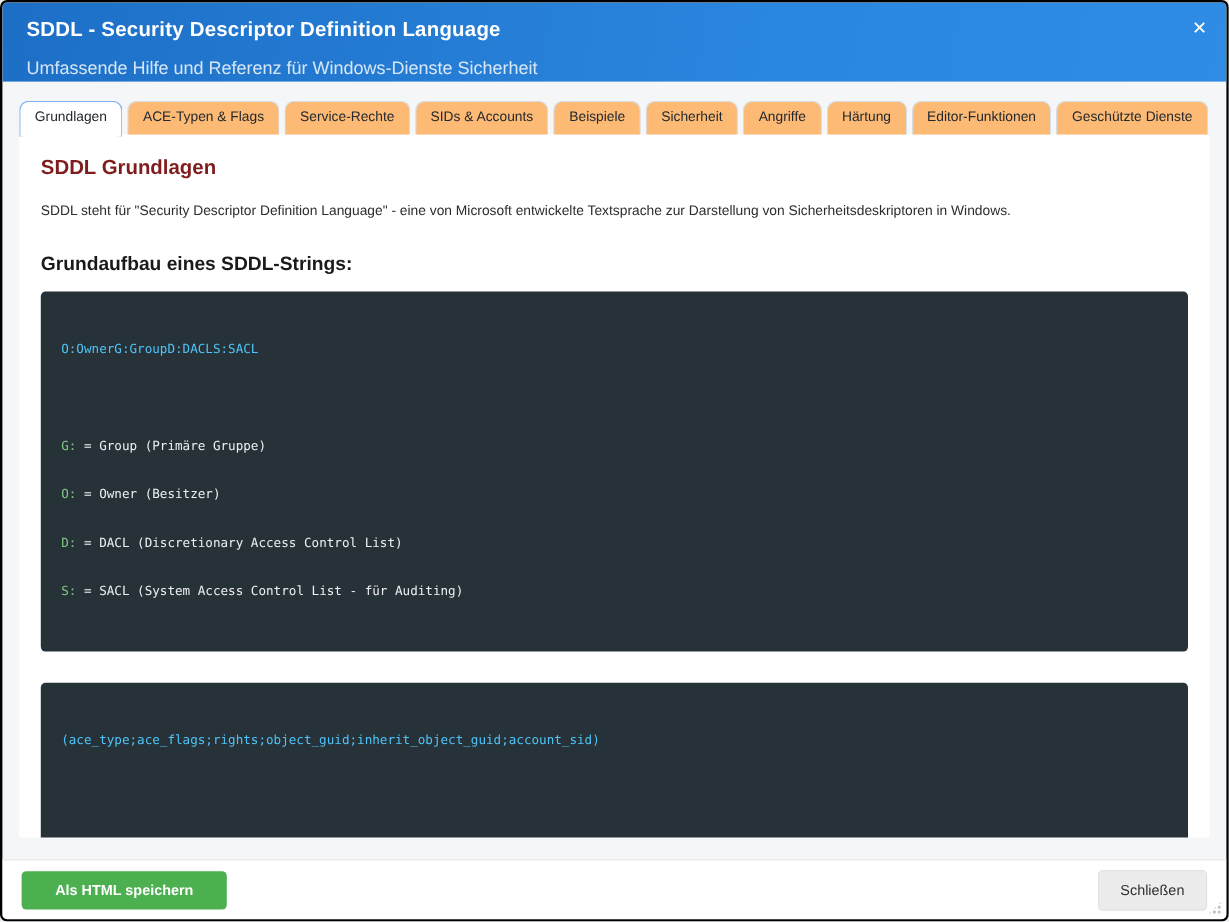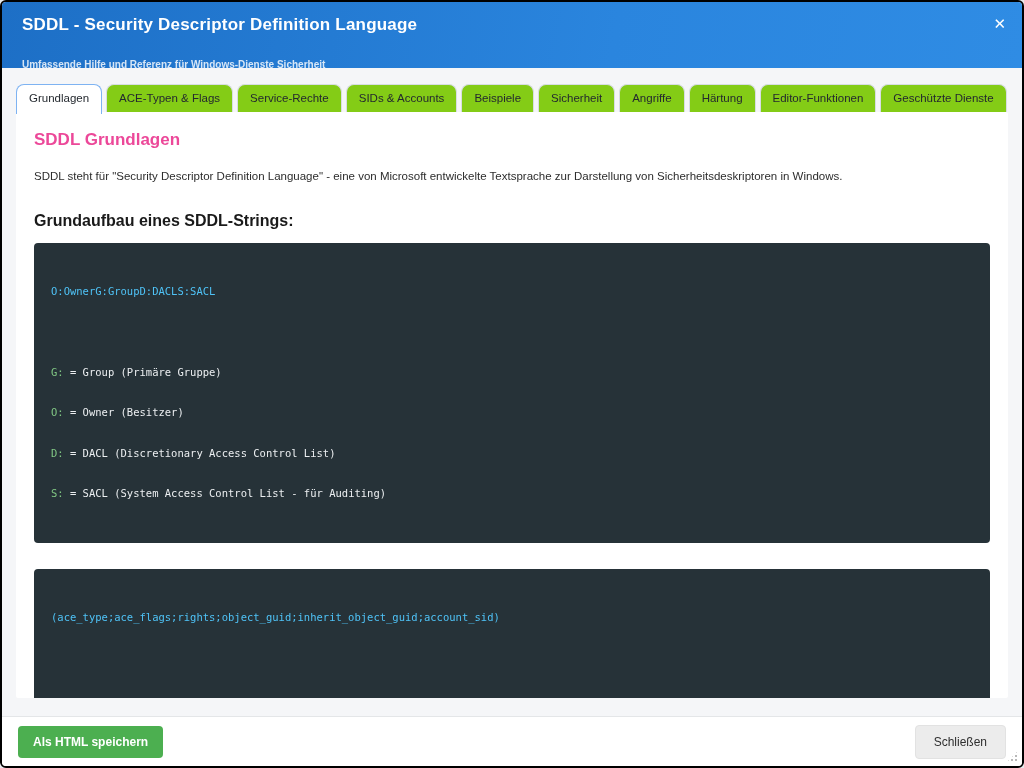--- a/index.html
+++ b/index.html
@@ -21,21 +21,21 @@
   
   .header {
     height: 66px;
     flex: 0 0 66px;
     background: linear-gradient(100deg, #1d6fc6 0%, #2a85de 60%, #2f8ce4 100%);
     color: #fff;
     padding: 13px 20px 0 20px;
     position: relative;
   }
   .header h1 { font-size: 17px; font-weight: bold; letter-spacing: 0.2px; }
-  .header .subtitle { font-size: 10px; color: rgba(255,255,255,0.82); margin-top: 24px; font-weight: bold; }
+  .header .subtitle { font-size: 15px; color: rgba(255,255,255,0.82); margin-top: 14px; }
   .close-btn {
     position: absolute; top: 14px; right: 16px;
     background: transparent; border: 0; color: #fff;
     font-size: 15px; line-height: 1; cursor: pointer;
     font-family: "Liberation Sans", sans-serif;
   }
   
   .main {
     flex: 1 1 auto;
     display: flex;
@@ -47,21 +47,21 @@
     display: flex;
     align-items: flex-end;
     flex: 0 0 auto;
     position: relative;
     z-index: 2;
   }
   .tab {
     font-family: "Liberation Sans", sans-serif;
     font-size: 11.5px;
     color: #24292f;
-    background: #84cc16;
+    background: #fdba74;
     border: 1px solid #d8dde3;
     border-bottom: none;
     border-radius: 8px 8px 0 0;
     padding: 7px 12px 8px 12px;
     margin-right: 4px;
     cursor: pointer;
     white-space: nowrap;
   }
   .tab.active {
     background: #ffffff;
@@ -73,21 +73,21 @@
   .panel {
     flex: 1 1 auto;
     background: #ffffff;
     border-radius: 0 2px 2px 2px;
     padding: 18px 18px 14px 18px;
     overflow: hidden;
     position: relative;
     z-index: 1;
   }
   .panel h2 {
-    color: #ec4899;
+    color: #7f1d1d;
     font-size: 17px;
     font-weight: bold;
     margin-bottom: 18px;
   }
   .panel p.bodytext {
     font-size: 11.5px;
     color: #2d2d2d;
     line-height: 1.45;
     margin-bottom: 27px;
   }
@@ -119,21 +119,21 @@
     display: flex;
     align-items: center;
     justify-content: space-between;
     padding: 0 16px;
   }
   .btn {
     font-family: "Liberation Sans", sans-serif;
     font-size: 12px;
     border: 0;
     border-radius: 4px;
-    padding: 9px 15px;
+    padding: 9px 28px;
     cursor: pointer;
   }
   .btn-save {
     background: #4caf50;
     color: #ffffff;
     font-weight: bold;
   }
   .btn-close {
     background: #ececec;
     color: #2f2f2f;

